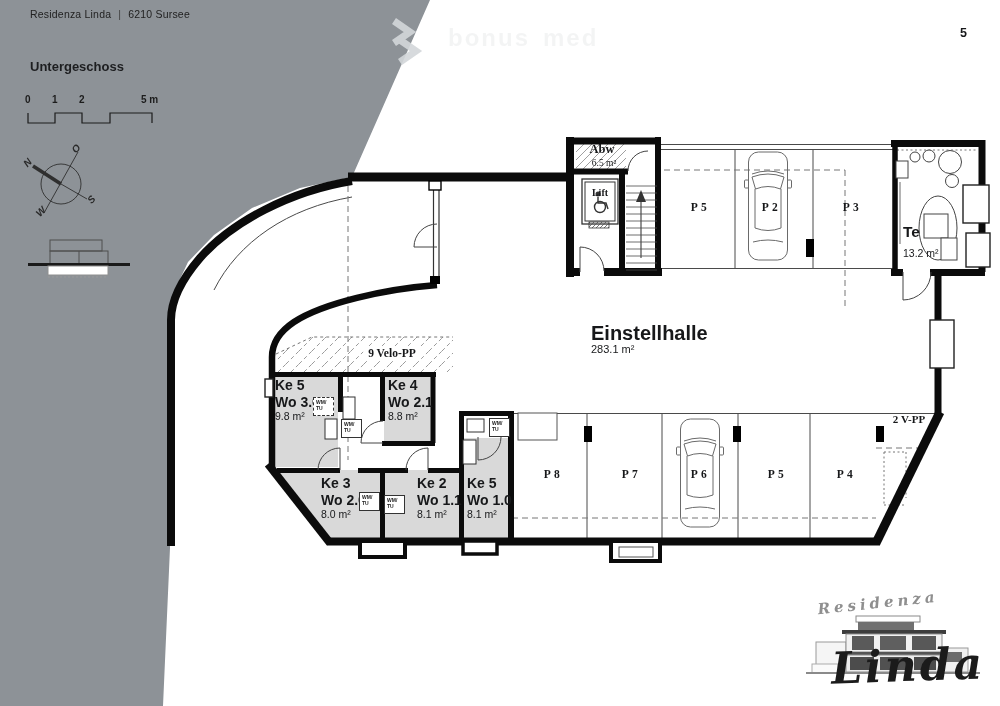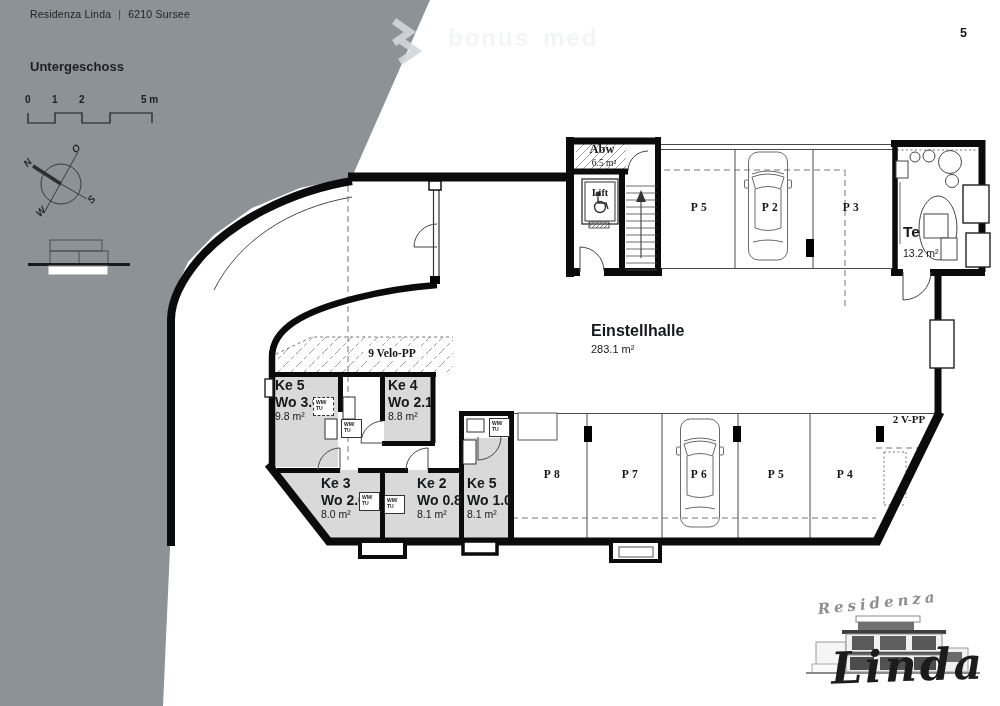--- a/index.html
+++ b/index.html
@@ -16,21 +16,21 @@
   .title{font-size:17.5px;font-weight:700;letter-spacing:.2px;color:#17181a;}
   .subtitle{font-size:13px;font-weight:700;color:#1d1e20;}
   .pagenum{font-size:12.5px;font-weight:700;}
   .tick{font-size:10px;font-weight:600;color:#1c1c1c;}
   .cl{position:absolute;z-index:4;font-size:10px;font-weight:600;color:#2a2a2a;
       transform:rotate(-46deg);font-style:italic;}
   .room-name{font-size:14px;font-weight:700;}
   .room-unit{font-size:14px;font-weight:700;}
   .room-area{font-size:10.5px;font-weight:400;}
   .p-label{font-size:11.5px;font-weight:700;letter-spacing:.5px;}
-  .halle-name{font-size:16px;font-weight:700;}
+  .halle-name{font-size:20px;font-weight:700;}
   .halle-area{font-size:11px;}
   .te-name{font-size:15.5px;font-weight:700;}
   .te-area{font-size:10.5px;}
   .abw-name{font-size:12.5px;font-weight:700;}
   .abw-area{font-size:9.5px;}
   .lift-name{font-size:10px;font-weight:700;}
   .velo{font-size:11.5px;font-weight:700;background:#fff;padding:1px 5px;}
   .vpp{font-size:11px;font-weight:700;background:#fff;padding:0 2px;}
   .wm{position:absolute;z-index:4;width:17px;height:16px;border:1px solid #333;
       background:#fff;font-size:5px;line-height:1.2;padding:1px 0 0 2px;color:#222;
@@ -325,21 +325,21 @@
 
   <div class="lbl room-name" style="left:388px;top:378px">Ke 4</div>
   <div class="lbl room-unit" style="left:388px;top:395px">Wo 2.1</div>
   <div class="lbl room-area" style="left:388px;top:411px">8.8 m²</div>
 
   <div class="lbl room-name" style="left:321px;top:476px">Ke 3</div>
   <div class="lbl room-unit" style="left:321px;top:493px">Wo 2.0</div>
   <div class="lbl room-area" style="left:321px;top:509px">8.0 m²</div>
 
   <div class="lbl room-name" style="left:417px;top:476px">Ke 2</div>
-  <div class="lbl room-unit" style="left:417px;top:493px">Wo 0.8</div>
+  <div class="lbl room-unit" style="left:417px;top:493px">Wo 1.1</div>
   <div class="lbl room-area" style="left:417px;top:509px">8.1 m²</div>
 
   <div class="lbl room-name" style="left:467px;top:476px">Ke 5</div>
   <div class="lbl room-unit" style="left:467px;top:493px">Wo 1.0</div>
   <div class="lbl room-area" style="left:467px;top:509px">8.1 m²</div>
 
   <div class="lbl p-label c" style="left:552px;top:474px">P 8</div>
   <div class="lbl p-label c" style="left:630px;top:474px">P 7</div>
   <div class="lbl p-label c" style="left:699px;top:474px">P 6</div>
   <div class="lbl p-label c" style="left:776px;top:474px">P 5</div>

